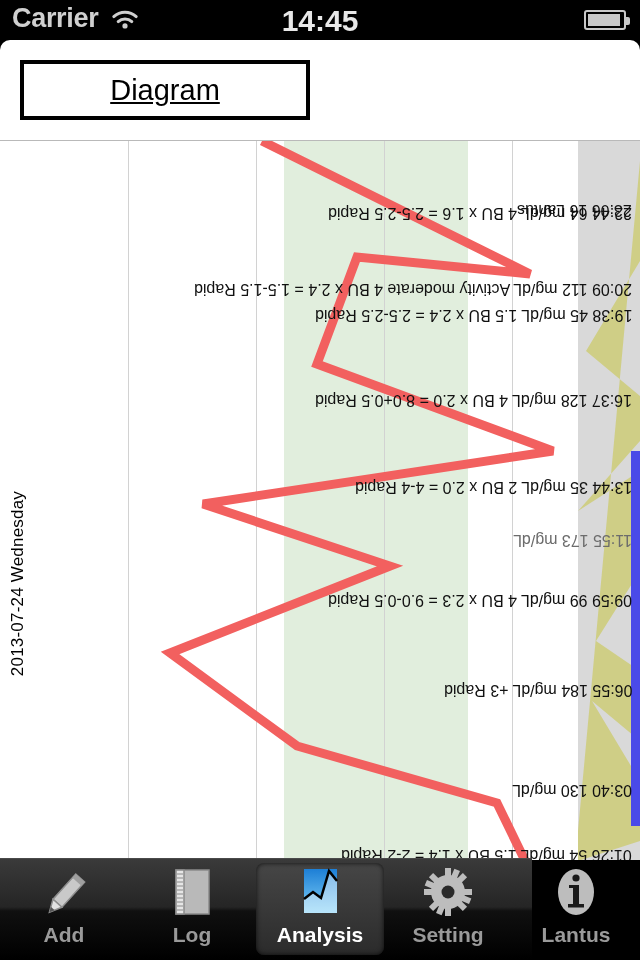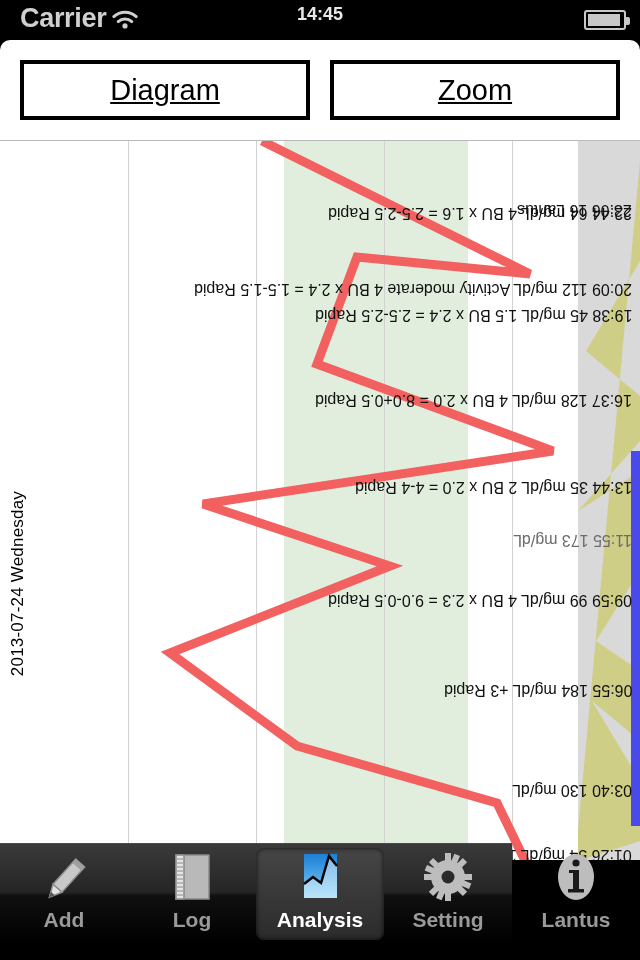--- a/index.html
+++ b/index.html
@@ -31,32 +31,31 @@
     background: #000;
     color: #d8d8d8;
   }
   .sb-carrier {
     position: absolute;
     left: 12px; top: 3px;
     font-size: 27px;
     font-weight: bold;
     letter-spacing: -0.3px;
     color: #d0d0d0;
-    margin-left: 8px;
   }
   .sb-wifi {
     position: absolute;
     left: 110px; top: 8px;
     width: 30px; height: 24px;
   }
   .sb-time {
     position: absolute;
     left: 0; right: 0; top: 4px;
     text-align: center;
-    font-size: 18px;
+    font-size: 30px;
     font-weight: bold;
     color: #e8e8e8;
   }
   .sb-batt {
     position: absolute;
     right: 14px; top: 10px;
     width: 42px; height: 20px;
     border: 2px solid #c8c8c8;
     border-radius: 3px;
     box-sizing: border-box;
@@ -187,24 +186,25 @@
     white-space: nowrap;
     font-size: 16px;
     color: #111;
     direction: ltr;
   }
   .entry.dim { color: #6c6c6c; }
 
   
   .tabbar {
     position: absolute;
-    bottom: 16px; left: 0;
+    bottom: 1px; left: 0;
     width: 512px; height: 100px;
     background: linear-gradient(to bottom, #3a3a3a 0%, #252525 48%, #101010 52%, #000 100%);
     border-top: 1px solid #4a4a4a;
+    padding-left: 20px;
   }
   .tab {
     position: absolute;
     top: 4px;
     width: 128px;
     height: 92px;
     text-align: center;
     cursor: pointer;
   }
   .tab .ico {
@@ -242,21 +242,20 @@
     <span class="sb-time">14:45</span>
     <span class="sb-batt">
         <i></i>
       </span>
   </div>
 
   <div class="content">
 
     <div class="btnrow">
       <div class="bigbtn b1">Diagram</div>
-      <div class="bigbtn b2">Zoom</div>
     </div>
 
     <div class="diagram">
       <div class="plot">
 
         <div class="band-green"></div>
 
         <div class="gridline" style="left:128px"></div>
         <div class="gridline" style="left:256px"></div>
         <div class="gridline" style="left:384px"></div>

